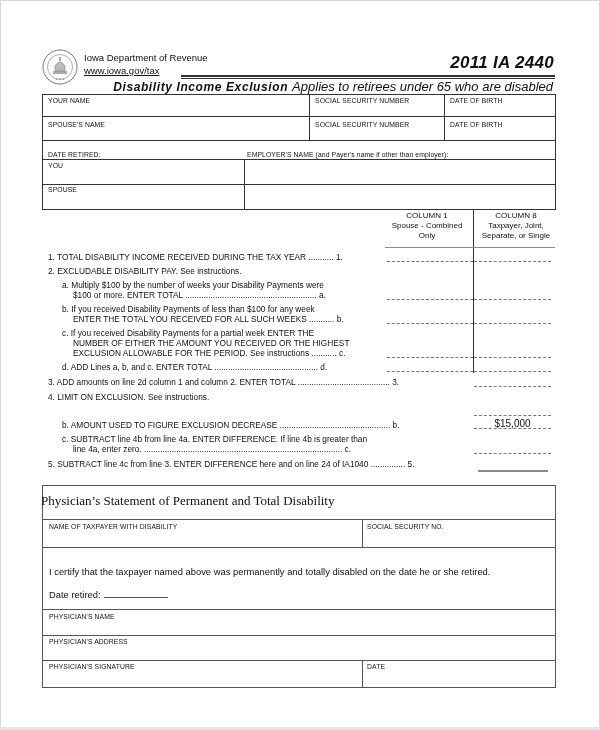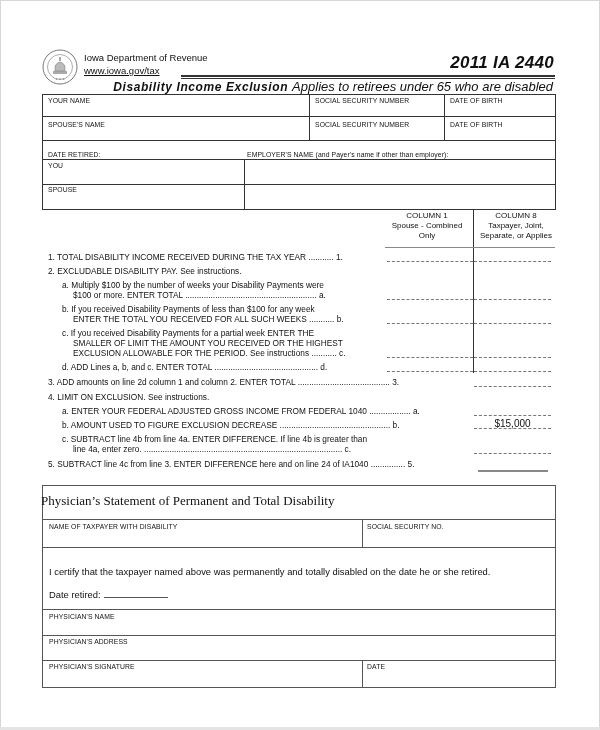--- a/index.html
+++ b/index.html
@@ -74,21 +74,21 @@
   <div class="lbl" style="left:47px; top:185px;">SPOUSE</div>
 
   <div class="colhdr" style="left:380px; top:210px; width:92px;">
     <div>COLUMN 1</div>
     <div>Spouse - Combined</div>
     <div>Only</div>
   </div>
   <div class="colhdr" style="left:474px; top:210px; width:82px;">
     <div>COLUMN 8</div>
     <div>Taxpayer, Joint,</div>
-    <div>Separate, or Applies</div>
+    <div>Separate, or Single</div>
   </div>
   <div class="vline" style="left:472px; top:208px; height:164px;"></div>
   <div class="hline" style="left:384px; top:246px; width:170px; border-top:1px solid #888;"></div>
 
   <div class="line-text" style="left:47px; top:251px;">1. TOTAL DISABILITY INCOME RECEIVED DURING THE TAX YEAR ........... 1.</div>
   <div class="entry" style="left:386px; top:250px; width:86px;"></div>
   <div class="entry" style="left:473px; top:250px; width:77px;"></div>
 
   <div class="line-text" style="left:47px; top:265px;">2. EXCLUDABLE DISABILITY PAY. See instructions.</div>
 
@@ -96,35 +96,34 @@
   <div class="line-text" style="left:72px; top:289px;">$100 or more.  ENTER TOTAL ......................................................... a.</div>
   <div class="entry" style="left:386px; top:288px; width:86px;"></div>
   <div class="entry" style="left:473px; top:288px; width:77px;"></div>
 
   <div class="line-text" style="left:61px; top:303px;">b. If you received Disability Payments of less than $100 for any week</div>
   <div class="line-text" style="left:72px; top:313px;">ENTER THE TOTAL YOU RECEIVED FOR ALL SUCH WEEKS ........... b.</div>
   <div class="entry" style="left:386px; top:312px; width:86px;"></div>
   <div class="entry" style="left:473px; top:312px; width:77px;"></div>
 
   <div class="line-text" style="left:61px; top:327px;">c. If you received Disability Payments for a partial week ENTER THE</div>
-  <div class="line-text" style="left:72px; top:337px;">SMALLER OF LIMIT THE AMOUNT YOU RECEIVED OR THE HIGHEST</div>
+  <div class="line-text" style="left:72px; top:337px;">NUMBER OF EITHER THE AMOUNT YOU RECEIVED OR THE HIGHEST</div>
   <div class="line-text" style="left:72px; top:347px;">EXCLUSION ALLOWABLE FOR THE PERIOD. See instructions ........... c.</div>
   <div class="entry" style="left:386px; top:346px; width:86px;"></div>
   <div class="entry" style="left:473px; top:346px; width:77px;"></div>
 
   <div class="line-text" style="left:61px; top:361px;">d. ADD Lines a, b, and c. ENTER TOTAL ............................................. d.</div>
   <div class="entry" style="left:386px; top:360px; width:86px;"></div>
   <div class="entry" style="left:473px; top:360px; width:77px;"></div>
 
   <div class="line-text" style="left:47px; top:376px;">3. ADD amounts on line 2d column 1 and column 2. ENTER TOTAL ........................................ 3.</div>
   <div class="entry" style="left:473px; top:375px; width:77px;"></div>
 
   <div class="line-text" style="left:47px; top:391px;">4. LIMIT ON EXCLUSION. See instructions.</div>
 
-  <div class="line-text" style="left:61px; top:405px;">a. ENTER YOUR FEDERAL ADJUSTED GROSS INCOME FROM FEDERAL 1040 .................. a.</div>
   <div class="entry" style="left:473px; top:404px; width:77px;"></div>
 
   <div class="line-text" style="left:61px; top:419px;">b. AMOUNT USED TO FIGURE EXCLUSION DECREASE ................................................ b.</div>
   <div class="entry" style="left:473px; top:417px; width:77px; line-height:11px;">$15,000</div>
 
   <div class="line-text" style="left:61px; top:433px;">c. SUBTRACT line 4b from line 4a. ENTER DIFFERENCE. If line 4b is greater than</div>
   <div class="line-text" style="left:72px; top:443px;">line 4a, enter zero. ...................................................................................... c.</div>
   <div class="entry" style="left:473px; top:442px; width:77px;"></div>
 
   <div class="line-text" style="left:47px; top:458px;">5. SUBTRACT line 4c from line 3. ENTER DIFFERENCE here and on line 24 of IA1040 ............... 5.</div>

